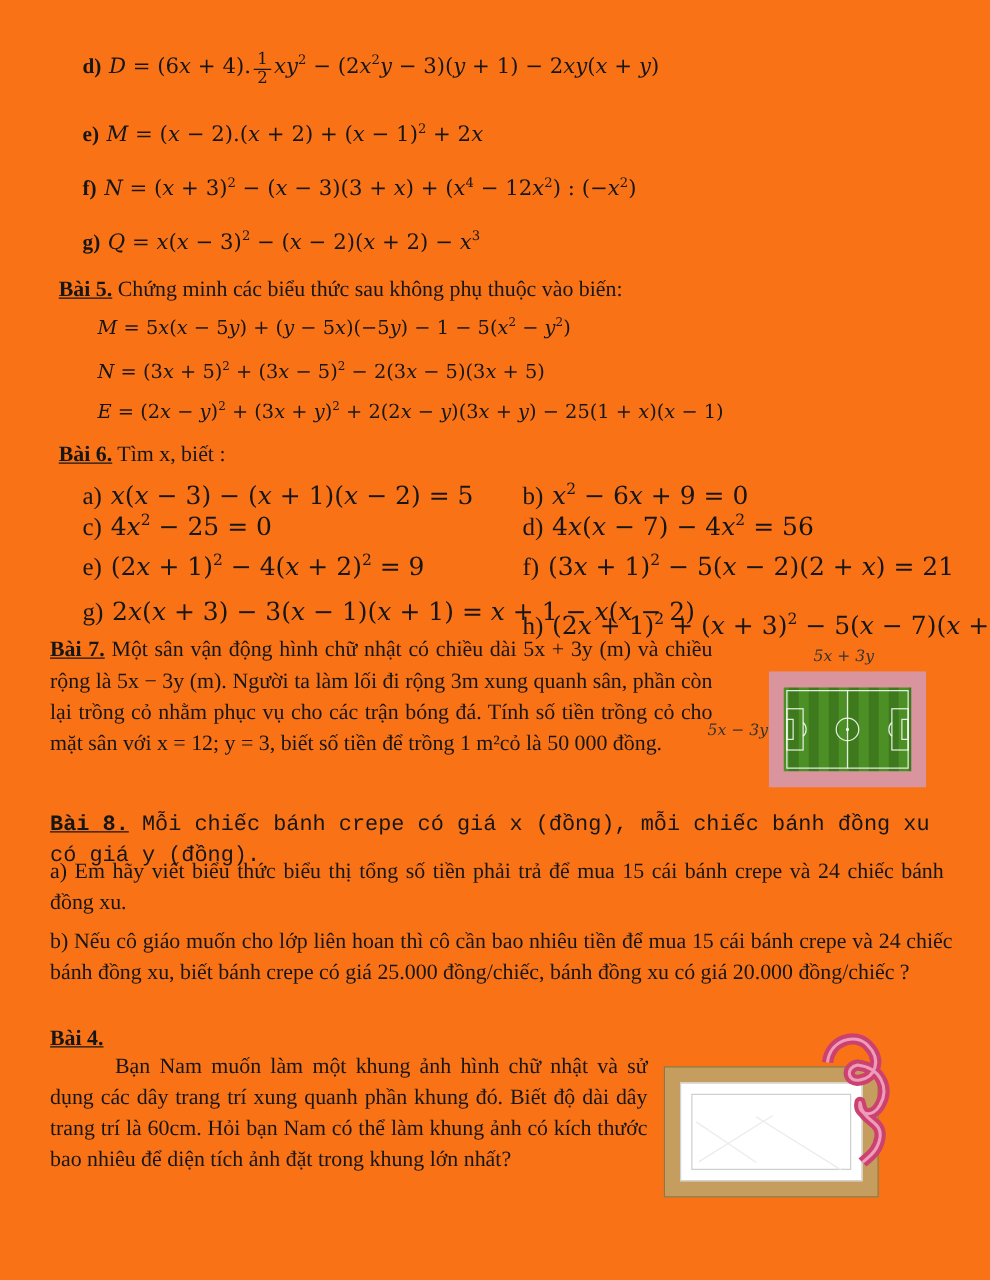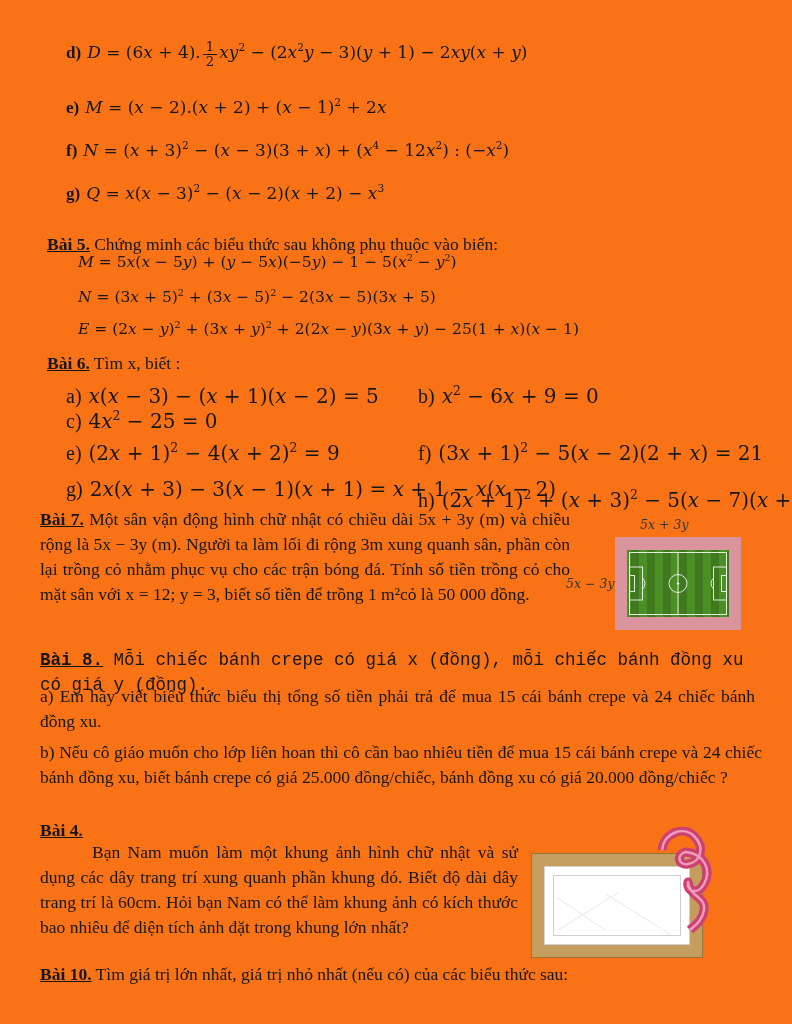--- a/index.html
+++ b/index.html
@@ -33,37 +33,38 @@
 </head>
 <body>
 
 <div class="page">
 
   <div class="exlist-item math" style="left:66px;top:40px;"><span class="lbl">d)</span><span><i>D</i> = (6<i>x</i> + 4).<span class="frac"><b>1</b><b>2</b></span><i>x</i><i>y</i><sup>2</sup> − (2<i>x</i><sup>2</sup><i>y</i> − 3)(<i>y</i> + 1) − 2<i>x</i><i>y</i>(<i>x</i> + <i>y</i>)</span></div>
   <div class="exlist-item math" style="left:66px;top:95px;"><span class="lbl">e)</span><span><i>M</i> = (<i>x</i> − 2).(<i>x</i> + 2) + (<i>x</i> − 1)<sup>2</sup> + 2<i>x</i></span></div>
   <div class="exlist-item math" style="left:66px;top:138px;"><span class="lbl">f)</span><span><i>N</i> = (<i>x</i> + 3)<sup>2</sup> − (<i>x</i> − 3)(3 + <i>x</i>) + (<i>x</i><sup>4</sup> − 12<i>x</i><sup>2</sup>) : (−<i>x</i><sup>2</sup>)</span></div>
   <div class="exlist-item math" style="left:66px;top:181px;"><span class="lbl">g)</span><span><i>Q</i> = <i>x</i>(<i>x</i> − 3)<sup>2</sup> − (<i>x</i> − 2)(<i>x</i> + 2) − <i>x</i><sup>3</sup></span></div>
 
-  <div class="abs" style="left:47px;top:219px;margin-top:13px;"><span class="bt">Bài 5.</span><span> Chứng minh các biểu thức sau không phụ thuộc vào biến:</span></div>
+  <div class="abs" style="left:47px;top:219px;"><span class="bt">Bài 5.</span><span> Chứng minh các biểu thức sau không phụ thuộc vào biến:</span></div>
   <div class="b5line math" style="top:250px;"><i>M</i> = 5<i>x</i>(<i>x</i> − 5<i>y</i>) + (<i>y</i> − 5<i>x</i>)(−5<i>y</i>) − 1 − 5(<i>x</i><sup>2</sup> − <i>y</i><sup>2</sup>)</div>
   <div class="b5line math" style="top:285px;"><i>N</i> = (3<i>x</i> + 5)<sup>2</sup> + (3<i>x</i> − 5)<sup>2</sup> − 2(3<i>x</i> − 5)(3<i>x</i> + 5)</div>
   <div class="b5line math" style="top:317px;"><i>E</i> = (2<i>x</i> − <i>y</i>)<sup>2</sup> + (3<i>x</i> + <i>y</i>)<sup>2</sup> + 2(2<i>x</i> − <i>y</i>)(3<i>x</i> + <i>y</i>) − 25(1 + <i>x</i>)(<i>x</i> − 1)</div>
 
   <div class="abs" style="left:47px;top:351px;"><span class="bt">Bài 6.</span><span> Tìm x, biết :</span></div>
   <div class="b6item math" style="left:66px;top:384px;"><span class="lbl">a)</span><span><i>x</i>(<i>x</i> − 3) − (<i>x</i> + 1)(<i>x</i> − 2) = 5</span></div>
   <div class="b6item math" style="left:418px;top:384px;"><span class="lbl">b)</span><span><i>x</i><sup>2</sup> − 6<i>x</i> + 9 = 0</span></div>
   <div class="b6item math" style="left:66px;top:409px;"><span class="lbl">c)</span><span>4<i>x</i><sup>2</sup> − 25 = 0</span></div>
+  <div class="b6item math" style="left:418px;top:409px;"><span class="lbl">d)</span><span>4<i>x</i>(<i>x</i> − 7) − 4<i>x</i><sup>2</sup> = 56</span></div>
   <div class="b6item math" style="left:66px;top:441px;"><span class="lbl">e)</span><span>(2<i>x</i> + 1)<sup>2</sup> − 4(<i>x</i> + 2)<sup>2</sup> = 9</span></div>
   <div class="b6item math" style="left:418px;top:441px;"><span class="lbl">f)</span><span>(3<i>x</i> + 1)<sup>2</sup> − 5(<i>x</i> − 2)(2 + <i>x</i>) = 21</span></div>
   <div class="b6item math" style="left:66px;top:477px;"><span class="lbl">g)</span><span>2<i>x</i>(<i>x</i> + 3) − 3(<i>x</i> − 1)(<i>x</i> + 1) = <i>x</i> + 1 − <i>x</i>(<i>x</i> − 2)</span></div>
   <div class="b6item math" style="left:418px;top:488px;"><span class="lbl">h)</span><span>(2<i>x</i> + 1)<sup>2</sup> + (<i>x</i> + 3)<sup>2</sup> − 5(<i>x</i> − 7)(<i>x</i> + 7) = 0</span></div>
 
   <div class="abs para" style="left:40px;top:507px;width:530px;"><span class="bt">Bài 7.</span><span> Một sân vận động hình chữ nhật có chiều dài 5x + 3y (m) và chiều rộng là 5x − 3y (m). Người ta làm lối đi rộng 3m xung quanh sân, phần còn lại trồng cỏ nhằm phục vụ cho các trận bóng đá. Tính số tiền trồng cỏ cho mặt sân với x = 12; y = 3, biết số tiền để trồng 1 m²cỏ là 50 000 đồng.</span></div>
 
-  <div class="abs imglabel" style="left:640px;top:518px;width:70px;">5x + 3y</div>
+  <div class="abs imglabel" style="left:640px;top:518px;width:70px;text-align:center;">5x + 3y</div>
   <div class="abs imglabel" style="left:566px;top:577px;">5x − 3y</div>
   <svg class="abs" style="left:615px;top:537px;" width="126" height="93" viewBox="0 0 126 93">
     <defs>
       <pattern id="stripes" width="16" height="67" patternUnits="userSpaceOnUse">
         <rect width="16" height="67" fill="#4c8f24"></rect>
         <rect width="8" height="67" fill="#3e7a1d"></rect>
       </pattern>
     </defs>
     <rect x="0" y="0" width="126" height="93" fill="#d9949d"></rect>
     <rect x="12" y="13" width="102" height="67" fill="url(#stripes)"></rect>
@@ -94,15 +95,14 @@
       <div class="wm" style="left:14px;top:62px;width:70px;transform:rotate(-32deg);"></div>
       <div class="wm" style="left:60px;top:26px;width:80px;transform:rotate(32deg);"></div>
       <div class="wm" style="left:12px;top:30px;width:58px;transform:rotate(34deg);"></div>
     </div>
   </div>
   <svg class="abs" style="left:648px;top:824px;" width="80" height="115" viewBox="0 0 80 115">
     <path d="M14,26 C16,8 36,2 46,12 C58,24 52,38 40,40 C30,42 28,30 38,28 C56,30 64,46 56,60 C50,71 38,68 40,58 C42,74 58,72 56,86 C54,98 46,102 42,106" fill="none" stroke="#cc4170" stroke-width="9" stroke-linejoin="round"></path>
     <path d="M14,26 C16,8 36,2 46,12 C58,24 52,38 40,40 C30,42 28,30 38,28 C56,30 64,46 56,60 C50,71 38,68 40,58 C42,74 58,72 56,86 C54,98 46,102 42,106" fill="none" stroke="#ee9cbc" stroke-width="2.5" stroke-linejoin="round"></path>
   </svg>
 
-  <div class="abs" style="left:40px;top:962px;"><span class="bt">Bài 10.</span><span> Tìm giá trị lớn nhất, giá trị nhỏ nhất (nếu có) của các biểu thức sau:</span></div>
 
 </div>
 
 </body></html>

